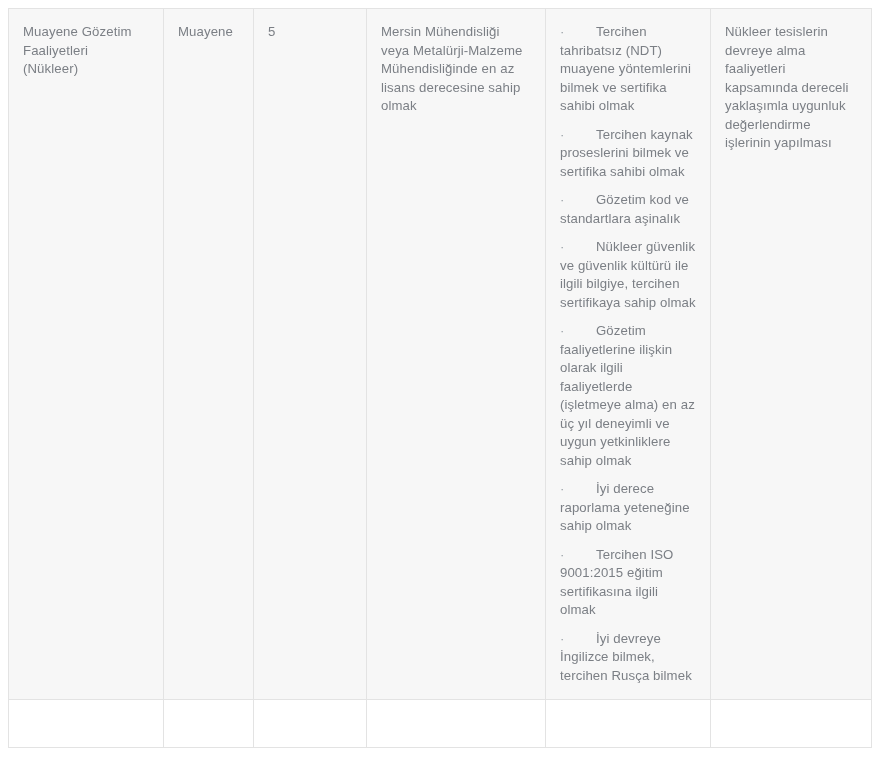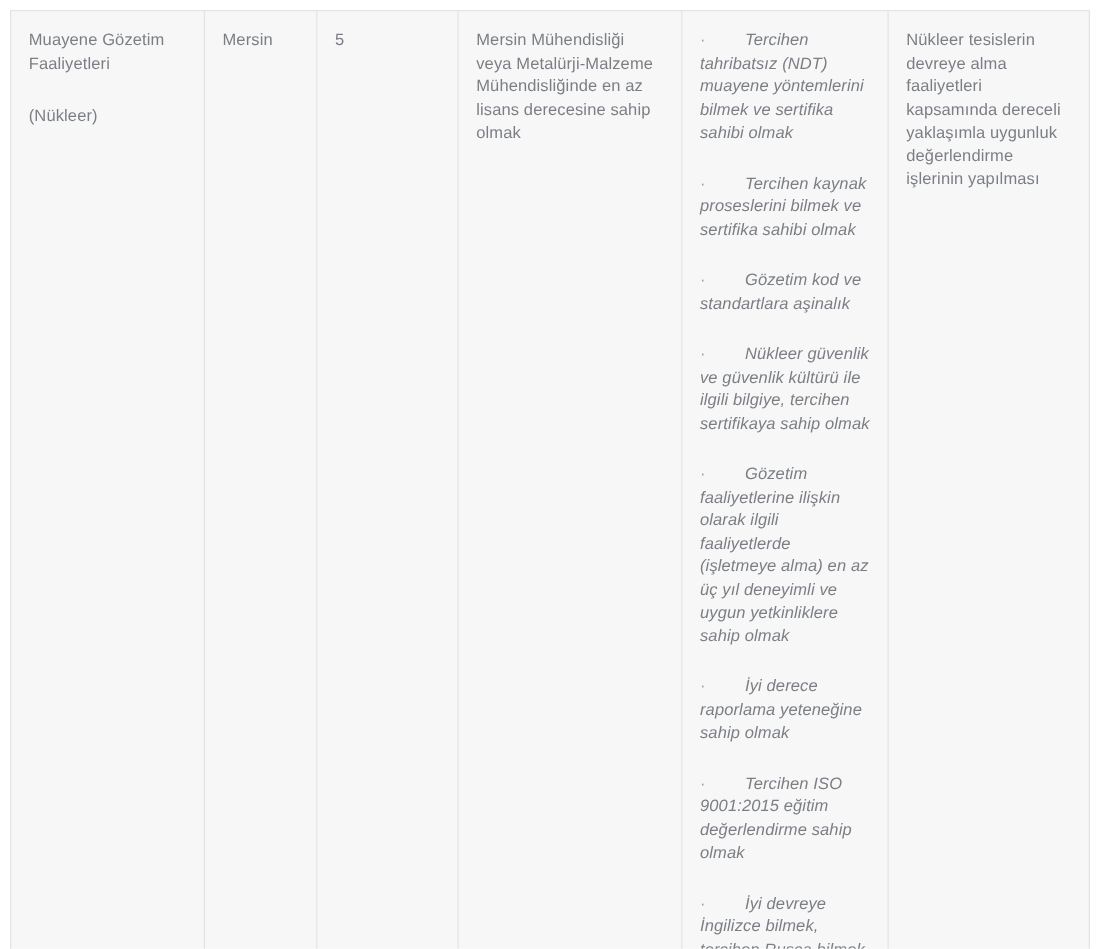--- a/index.html
+++ b/index.html
@@ -60,42 +60,40 @@
   col.c2 { width: 90px;  }
   col.c3 { width: 113px; }
   col.c4 { width: 179px; }
   col.c5 { width: 165px; }
   col.c6 { width: 161px; }
 
   .cell-block {
     margin: 0;
   }
   .cell-block + .cell-block {
-    margin-top: 24px;
   }
 
   
   .bullet-item {
     margin: 0;
     text-indent: 0;
   }
   .bullet-item + .bullet-item {
-    margin-top: 22px;
+    margin-top: 10px;
   }
   .bullet-marker {
     display: inline-block;
     width: 36px;
     color: #9aa0a6;
     font-size: 13.2px;
     line-height: 18.5px;
     vertical-align: top;
   }
   .bullet-text {
     display: inline;
-    font-style: italic;
   }
 
   .num-cell { }
 </style>
 </head>
 <body>
 
 <div id="page">
   <div class="table-wrap">
     <table class="data-table">
@@ -112,40 +110,40 @@
 
           <td>
             <div class="cell-block">
               <span>Muayene Gözetim</span><br>
               <span>Faaliyetleri</span>
             </div>
             <div class="cell-block">(Nükleer)</div>
           </td>
 
           <td>
-            <div class="cell-block">Mersin</div>
+            <div class="cell-block">Muayene</div>
           </td>
 
           <td class="num-cell">
             <div class="cell-block">5</div>
           </td>
 
           <td>
             <div class="cell-block">Mersin Mühendisliği veya Metalürji-Malzeme Mühendisliğinde en az lisans derecesine sahip olmak</div>
           </td>
 
           <td>
             <div>
               <p class="bullet-item"><span class="bullet-marker">·</span><span class="bullet-text">Tercihen tahribatsız (NDT) muayene yöntemlerini bilmek ve sertifika sahibi olmak</span></p>
               <p class="bullet-item"><span class="bullet-marker">·</span><span class="bullet-text">Tercihen kaynak proseslerini bilmek ve sertifika sahibi olmak</span></p>
               <p class="bullet-item"><span class="bullet-marker">·</span><span class="bullet-text">Gözetim kod ve standartlara aşinalık</span></p>
               <p class="bullet-item"><span class="bullet-marker">·</span><span class="bullet-text">Nükleer güvenlik ve güvenlik kültürü ile ilgili bilgiye, tercihen sertifikaya sahip olmak</span></p>
               <p class="bullet-item"><span class="bullet-marker">·</span><span class="bullet-text">Gözetim faaliyetlerine ilişkin olarak ilgili faaliyetlerde (işletmeye alma) en az üç yıl deneyimli ve uygun yetkinliklere sahip olmak</span></p>
               <p class="bullet-item"><span class="bullet-marker">·</span><span class="bullet-text">İyi derece raporlama yeteneğine sahip olmak</span></p>
-              <p class="bullet-item"><span class="bullet-marker">·</span><span class="bullet-text">Tercihen ISO 9001:2015 eğitim değerlendirme sahip olmak</span></p>
+              <p class="bullet-item"><span class="bullet-marker">·</span><span class="bullet-text">Tercihen ISO 9001:2015 eğitim sertifikasına ilgili olmak</span></p>
               <p class="bullet-item"><span class="bullet-marker">·</span><span class="bullet-text">İyi devreye İngilizce bilmek, tercihen Rusça bilmek</span></p>
             </div>
           </td>
 
           <td>
             <div class="cell-block">Nükleer tesislerin devreye alma faaliyetleri kapsamında dereceli yaklaşımla uygunluk değerlendirme işlerinin yapılması</div>
           </td>
 
         </tr>
 

